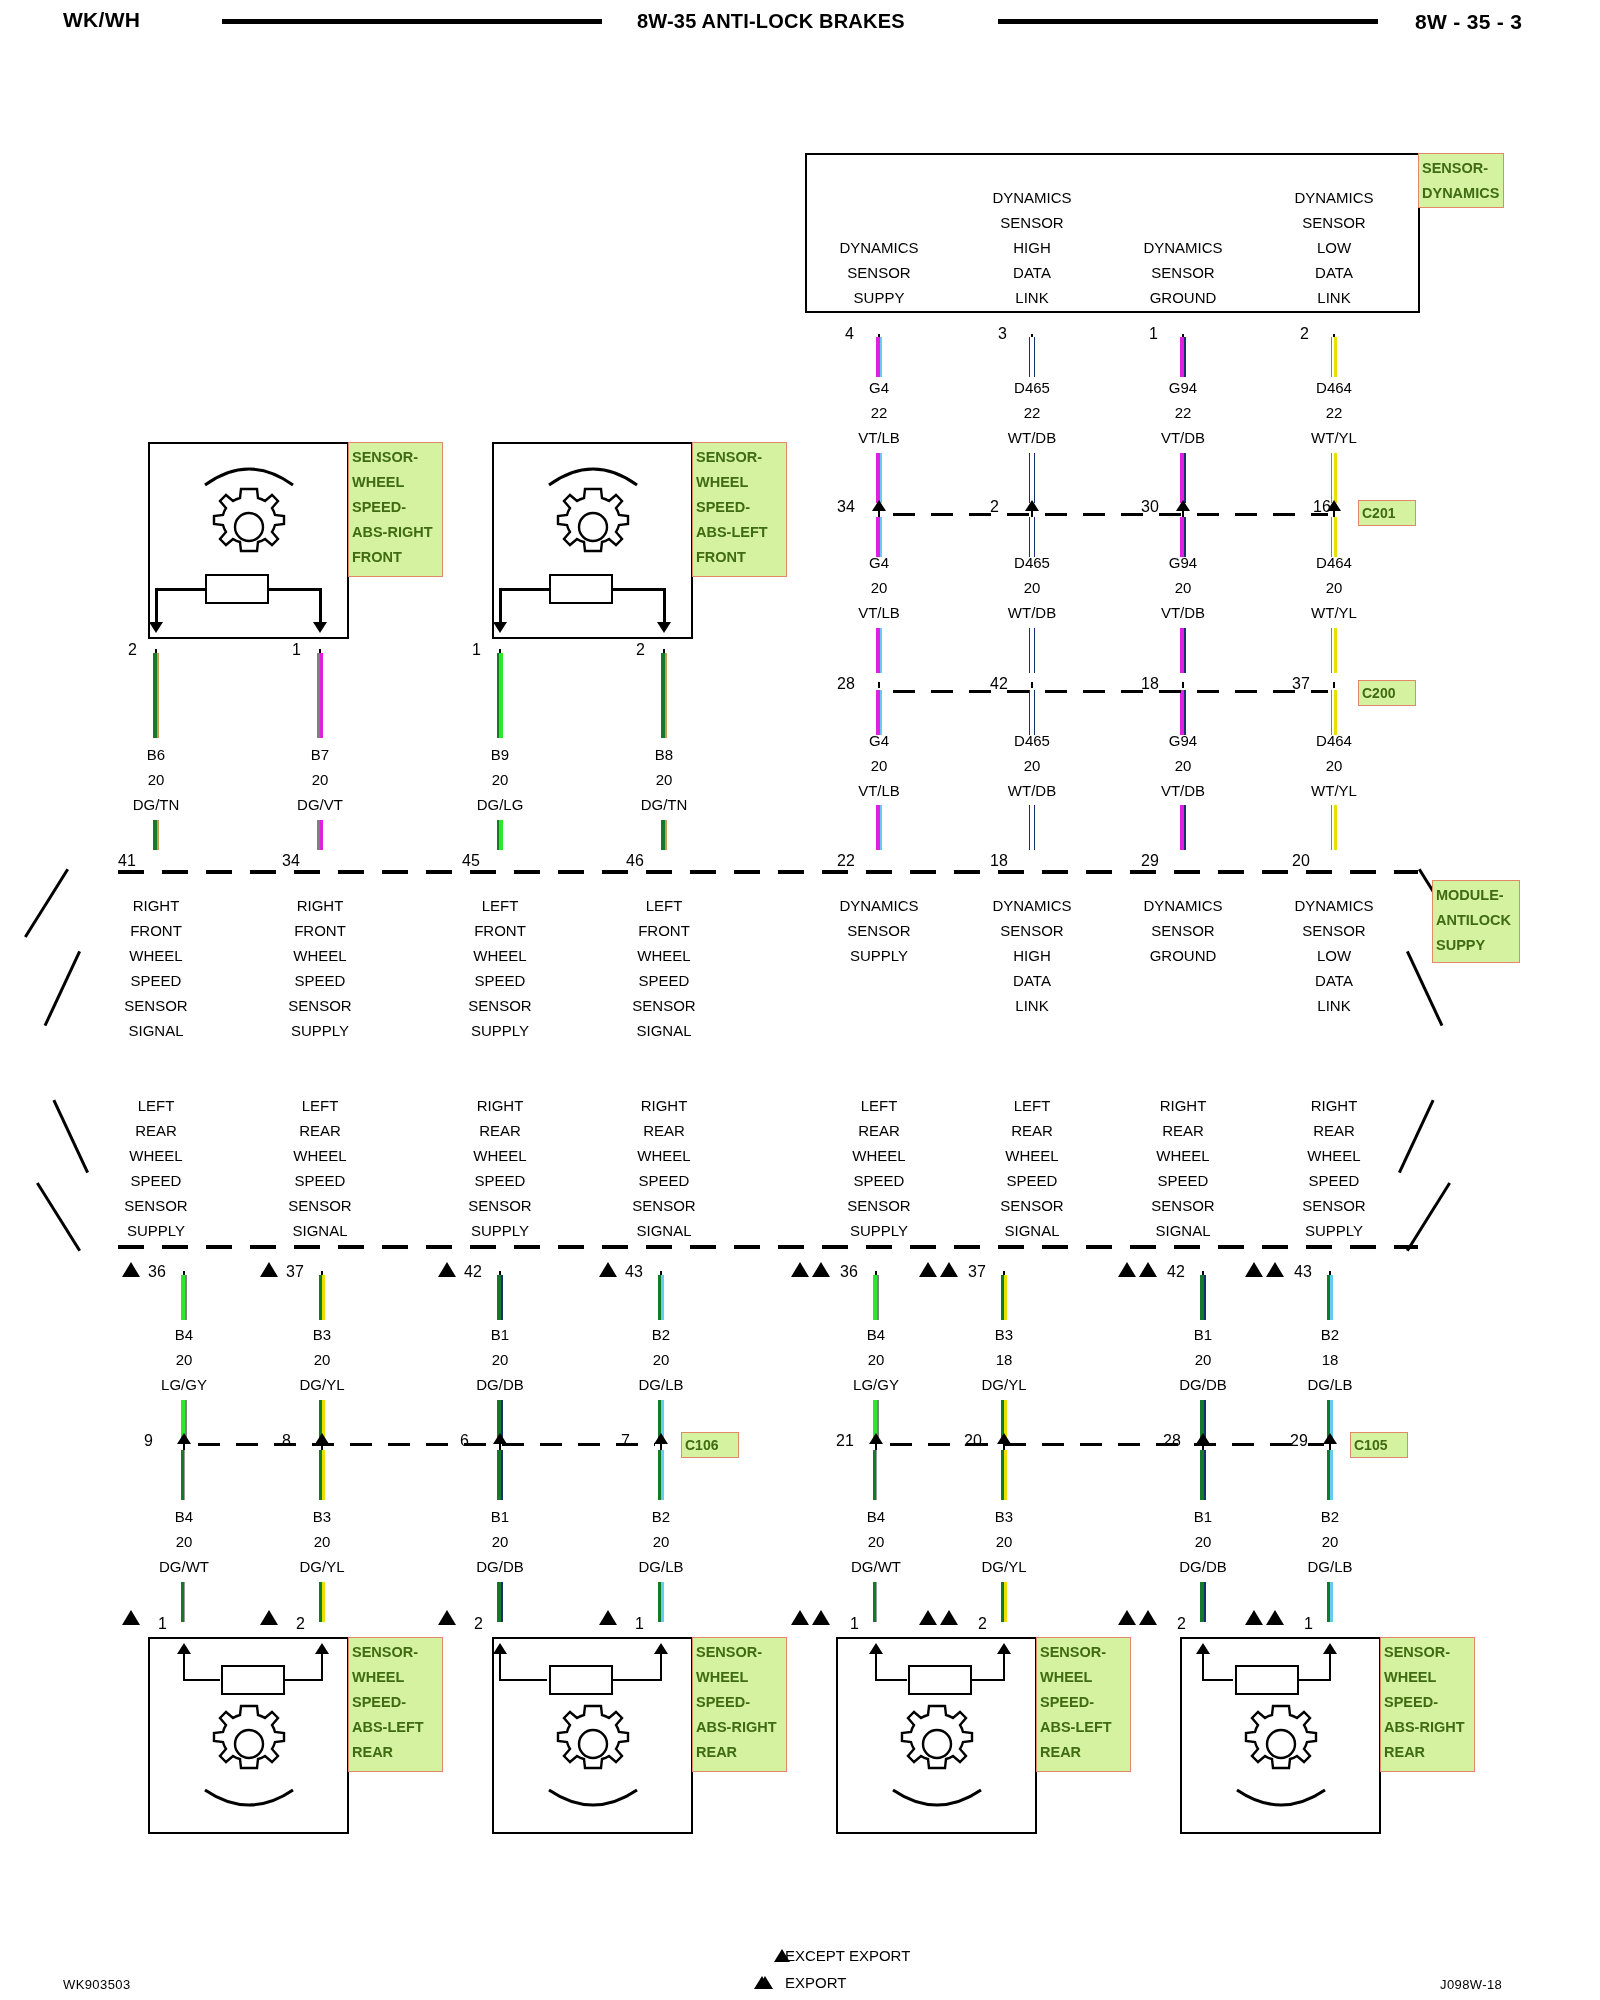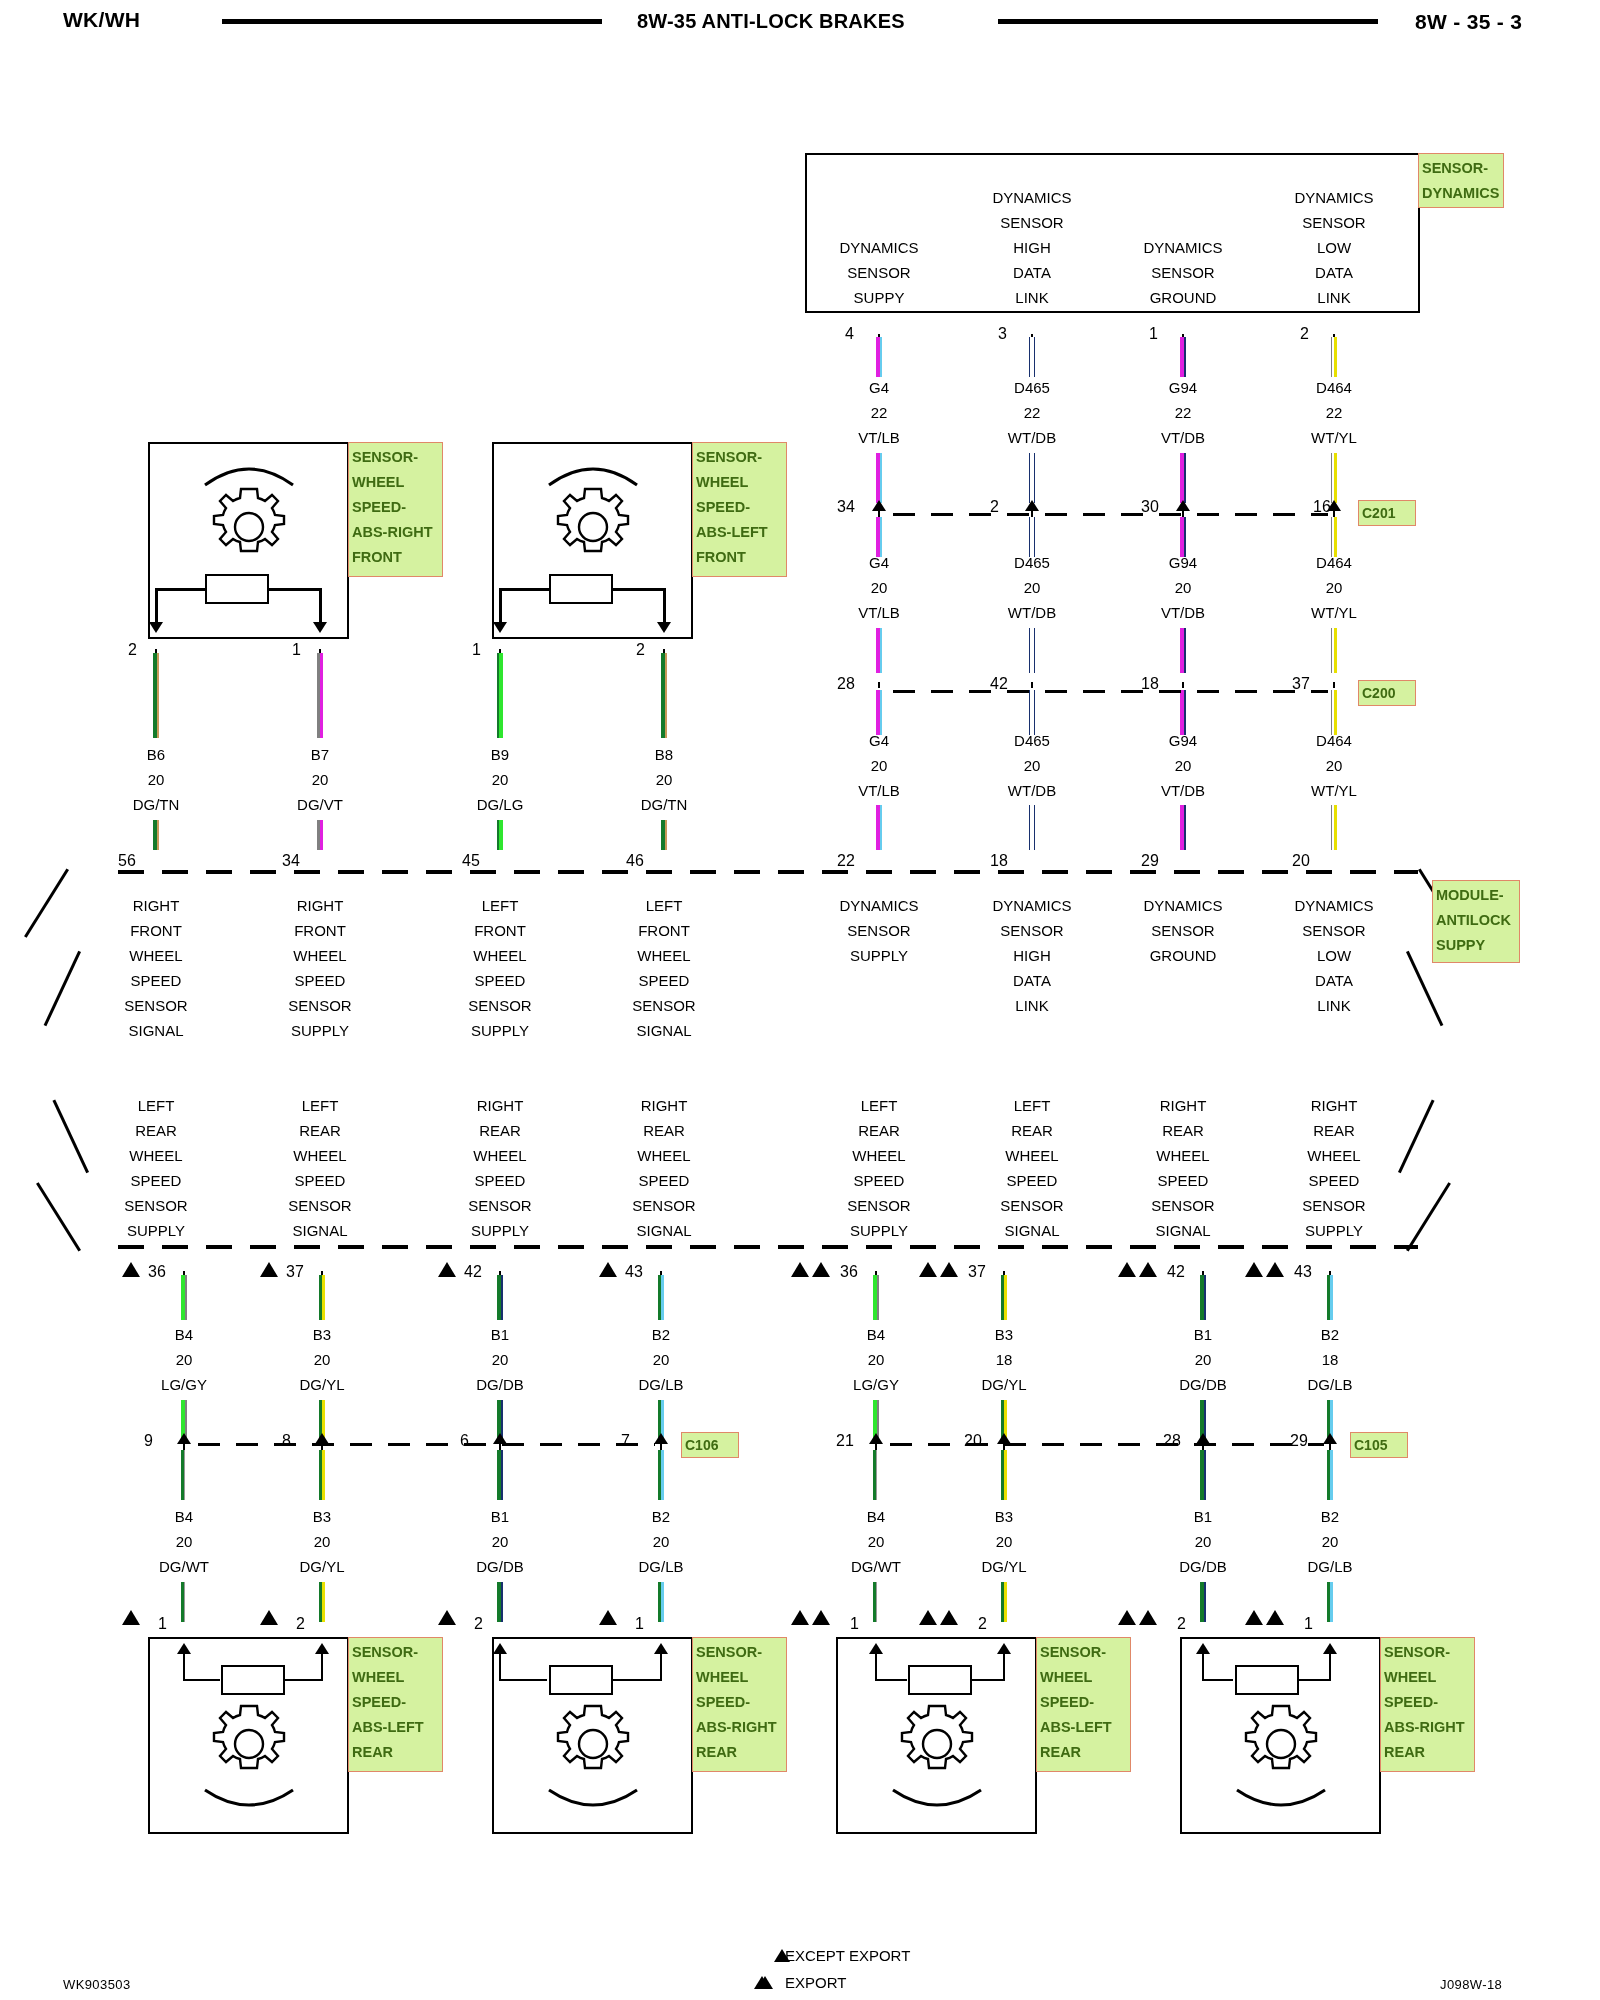--- a/index.html
+++ b/index.html
@@ -273,21 +273,21 @@
       <div class="tag" style="left:1358px;top:500px;width:58px;height:26px;line-height:21px;font-size:14px;">C201</div>
       <div class="tag" style="left:1358px;top:680px;width:58px;height:26px;line-height:21px;font-size:14px;">C200</div>
       <div class="num" style="left:128px;top:641px;">2</div>
       <div class="cv" style="left:146px;top:640px;"></div>
       <div class="ln" style="left:154.8px;top:649px;width:2.4px;height:6px;background:#000;"></div>
       <div class="wire" style="left:153px;top:653px;width:6px;height:85px;background:linear-gradient(to right,#137a2a 0 62%,#c79a5a 62% 100%);"></div>
       <div class="txt c" style="left:156px;top:742px;">B6</div>
       <div class="txt c" style="left:156px;top:767px;">20</div>
       <div class="txt c" style="left:156px;top:792px;">DG/TN</div>
       <div class="wire" style="left:153px;top:820px;width:6px;height:30px;background:linear-gradient(to right,#137a2a 0 62%,#c79a5a 62% 100%);"></div>
-      <div class="num" style="left:118px;top:852px;">56</div>
+      <div class="num" style="left:118px;top:852px;">41</div>
       <div class="ca" style="left:146px;top:849px;"></div>
       <div class="num" style="left:292px;top:641px;">1</div>
       <div class="cv" style="left:310px;top:640px;"></div>
       <div class="ln" style="left:318.8px;top:649px;width:2.4px;height:6px;background:#000;"></div>
       <div class="wire" style="left:317px;top:653px;width:6px;height:85px;background:linear-gradient(to right,#808080 0 50%,#e020e0 50% 100%);"></div>
       <div class="txt c" style="left:320px;top:742px;">B7</div>
       <div class="txt c" style="left:320px;top:767px;">20</div>
       <div class="txt c" style="left:320px;top:792px;">DG/VT</div>
       <div class="wire" style="left:317px;top:820px;width:6px;height:30px;background:linear-gradient(to right,#808080 0 50%,#e020e0 50% 100%);"></div>
       <div class="num" style="left:282px;top:852px;">34</div>

